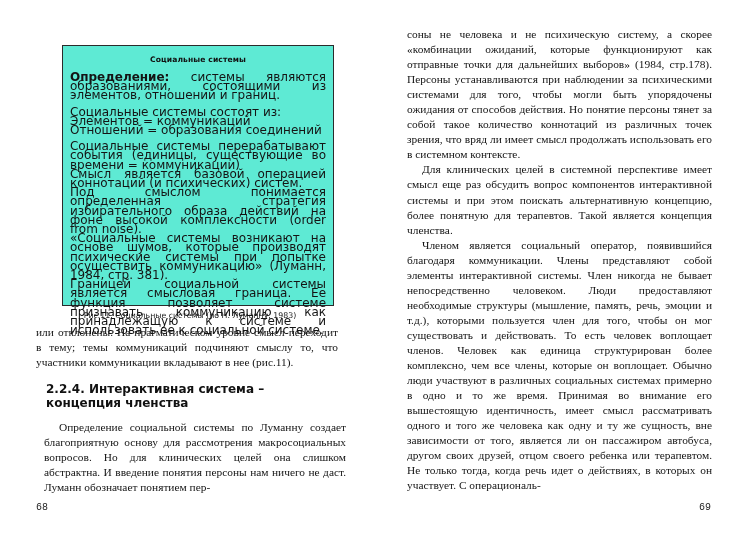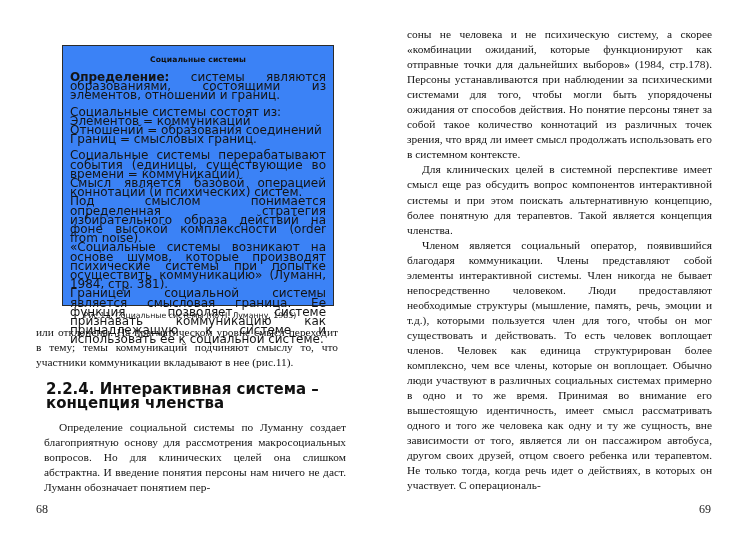--- a/index.html
+++ b/index.html
@@ -39,21 +39,21 @@
 
   
   .figure-box {
     position: absolute;
     left: 62px;
     top: 45px;
     width: 272px;
     height: 261px;
     border: 1px solid #2b2b2b;
     box-sizing: border-box;
-    background: #3b82f6;
+    background: #5eead4;
     padding: 6px 7px 4px 7px;
   }
   .figure-title {
     font-family: "DejaVu Sans", sans-serif;
     font-size: 7.6px;
     font-weight: bold;
     text-align: center;
     letter-spacing: 0.1px;
     margin: 3px 0 9px 0;
     color: #111;
@@ -111,37 +111,37 @@
     margin: 0;
   }
   .btext.indent { text-indent: 15px; }
 
   .section-heading {
     position: absolute;
     left: 46px;
     top: 383px;
     width: 292px;
     font-family: "DejaVu Sans", sans-serif;
-    font-size: 15px;
+    font-size: 12px;
     font-weight: bold;
     line-height: 13.5px;
     color: #111;
   }
 
   .body-left-2 {
     position: absolute;
     left: 44px;
     top: 420px;
     width: 302px;
   }
 
   .folio {
     position: absolute;
-    font-family: Liberation Serif, serif;
-    font-size: 12px;
+    font-family: Liberation Mono, monospace;
+    font-size: 10px;
     color: #222;
   }
   .folio-left  { left: 36px;  top: 502px; }
   .folio-right { right: 40px; top: 502px; }
 
   
   .body-right {
     position: absolute;
     left: 32px;
     top: 27px;
@@ -167,21 +167,20 @@
 
     <div class="figure-box">
       <div class="figure-title">Социальные системы</div>
 
       <p class="box-para"><span class="b">Определение:</span><span> системы являются образованиями, состоящими из элементов, отношений и границ.</span></p>
 
       <div class="box-list">
         <div>Социальные системы  состоят из:</div>
         <div>Элементов = коммуникаций</div>
         <div>Отношений = образования соединений</div>
-        <div>Границ = смысловых границ.</div>
       </div>
 
       <p class="box-para tight">Социальные системы перерабатывают события (единицы, существующие во времени = коммуникации)</p>
       <p class="box-para tight">Смысл является базовой операцией коннотаций (и психических) систем.</p>
       <p class="box-para tight">Под смыслом понимается определенная стратегия избирательного образа действий на фоне высокой комплексности (order from noise).</p>
       <p class="box-para tight">«Социальные системы возникают на основе шумов, которые производят психические системы при попытке осуществить коммуникацию» (Луманн, 1984, стр. 381).</p>
       <p class="box-para tight">Границей социальной системы является смысловая граница. Ее функция позволяет системе признавать коммуникацию как принадлежащую к системе и использовать ее к социальной системе.</p>
     </div>
 
     <div class="figure-caption">Рис.11. Социальные системы (по Н. Луманну, 1983)</div>

